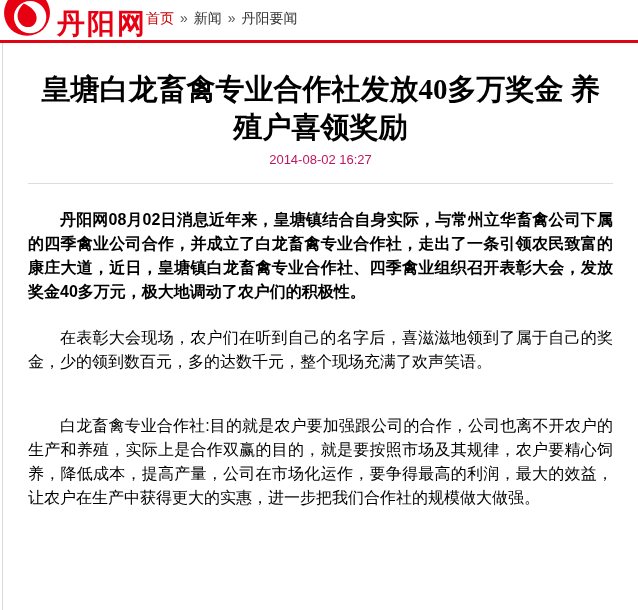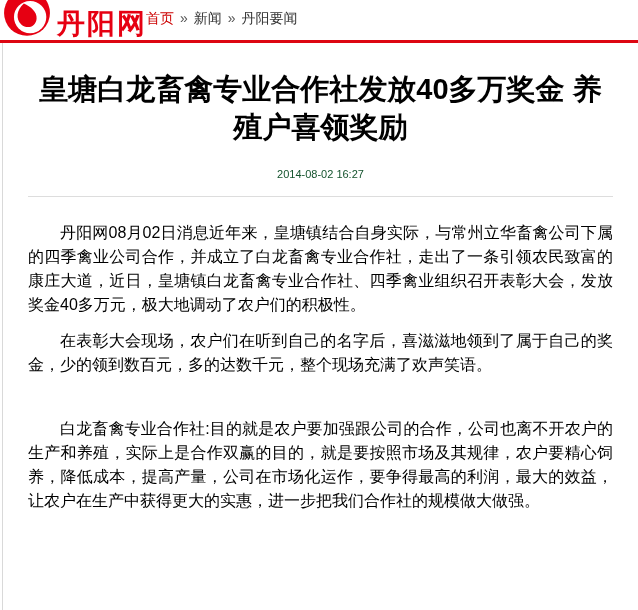--- a/index.html
+++ b/index.html
@@ -20,29 +20,29 @@
 
   
   .red-bar { height: 3px; background: #dd0612; width: 638px; }
 
   
   .content-box { margin-left: 2px; border-left: 1px solid #d9d9d9; min-height: 564px;
                  padding: 27px 0 0 25px; background: #fff; }
   .text-col { width: 585px; }
 
   .article-title { width: 585px; text-align: center; font-size: 29px; line-height: 38px;
-                   font-weight: bold; color: #000; font-family: Liberation Sans, sans-serif; }
-  .article-date { width: 585px; text-align: center; color: #14532d; font-size: 11px;
-                  margin-top: 22px; }
+                   font-weight: bold; color: #000; font-family: Liberation Serif, serif; }
+  .article-date { width: 585px; text-align: center; color: #be185d; font-size: 13px;
+                  margin-top: 6px; }
   .title-divider { width: 585px; border: none; border-top: 1px solid #dddddd; margin-top: 16px; }
 
   .para { width: 585px; font-size: 16px; line-height: 24px; color: #000000;
-          text-indent: 2em; text-align: justify; margin-top: 12px;
+          text-indent: 2em; text-align: justify; margin-top: 22px;
           font-family: "Liberation Sans", sans-serif; }
-  .para-first { margin-top: 24px; }
+  .para-first { margin-top: 24px; font-weight: bold; }
   .para-last { margin-top: 40px; }
 </style>
 </head>
 <body>
 
 <div class="page">
 
   <header class="site-header">
     <a class="logo-link">
       <svg width="48" height="48" viewBox="0 0 46 46" aria-hidden="true">

